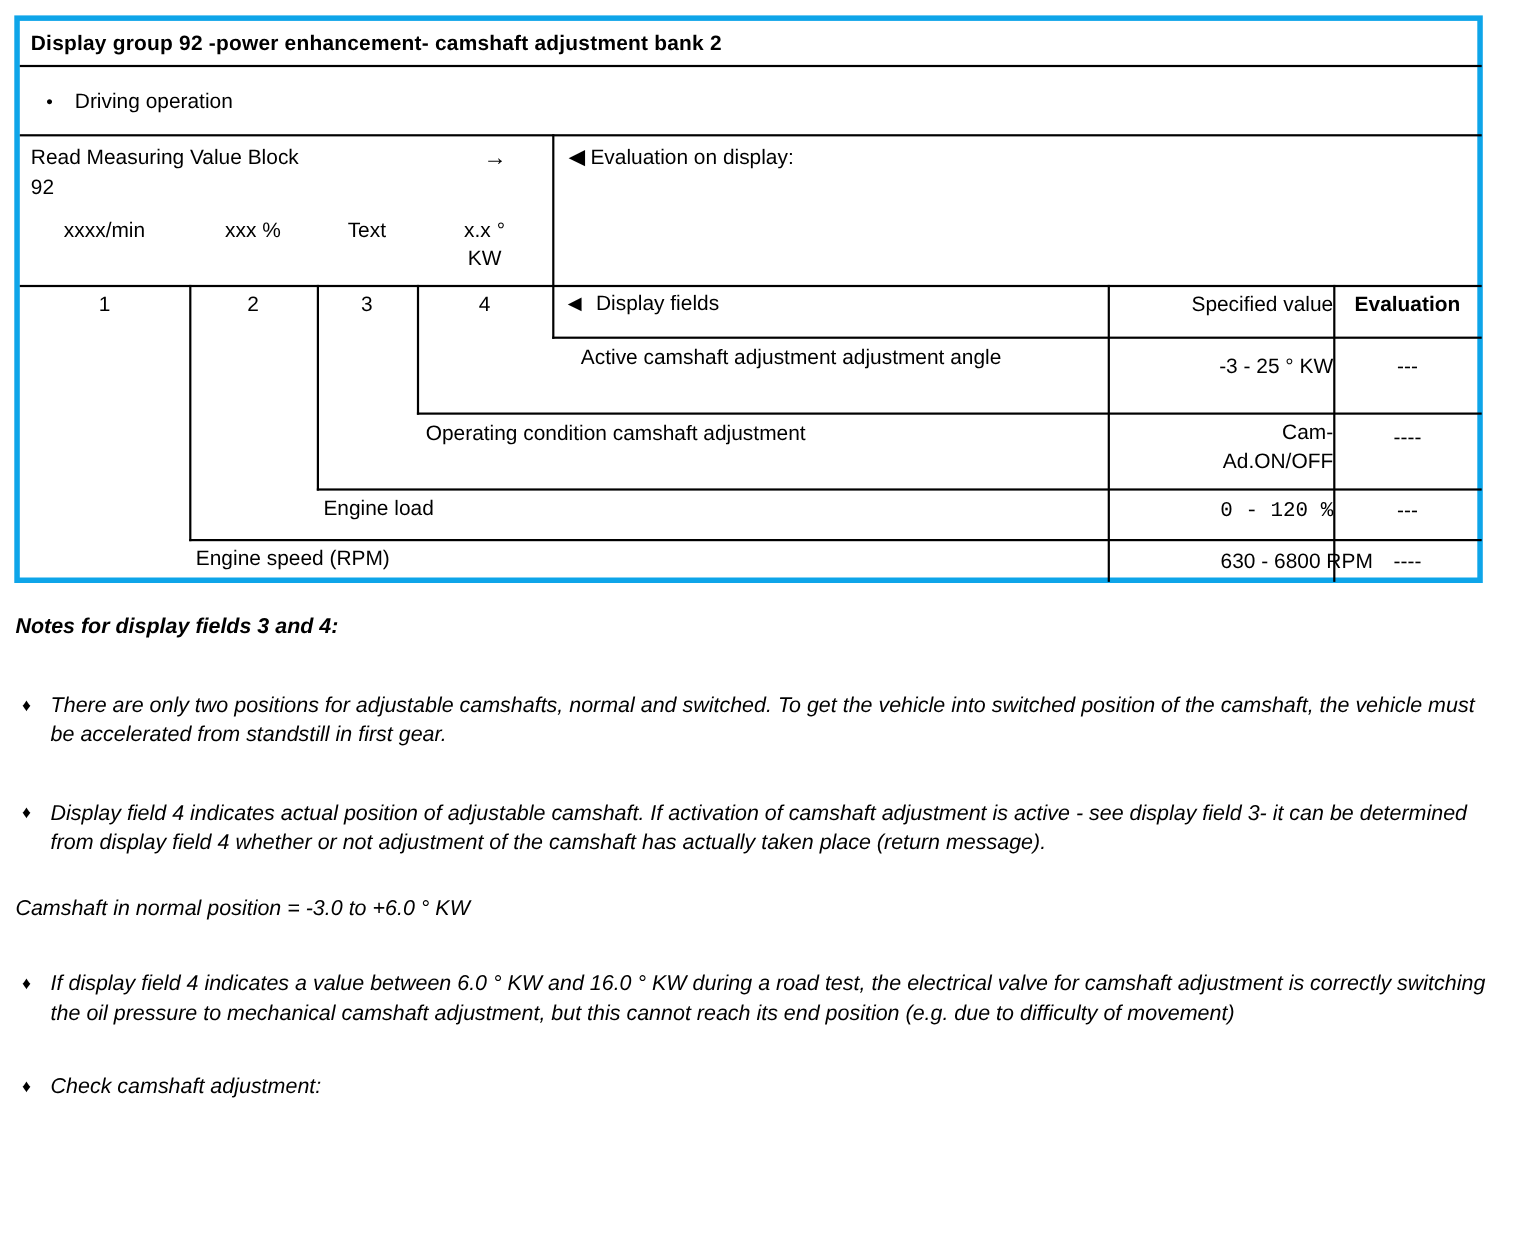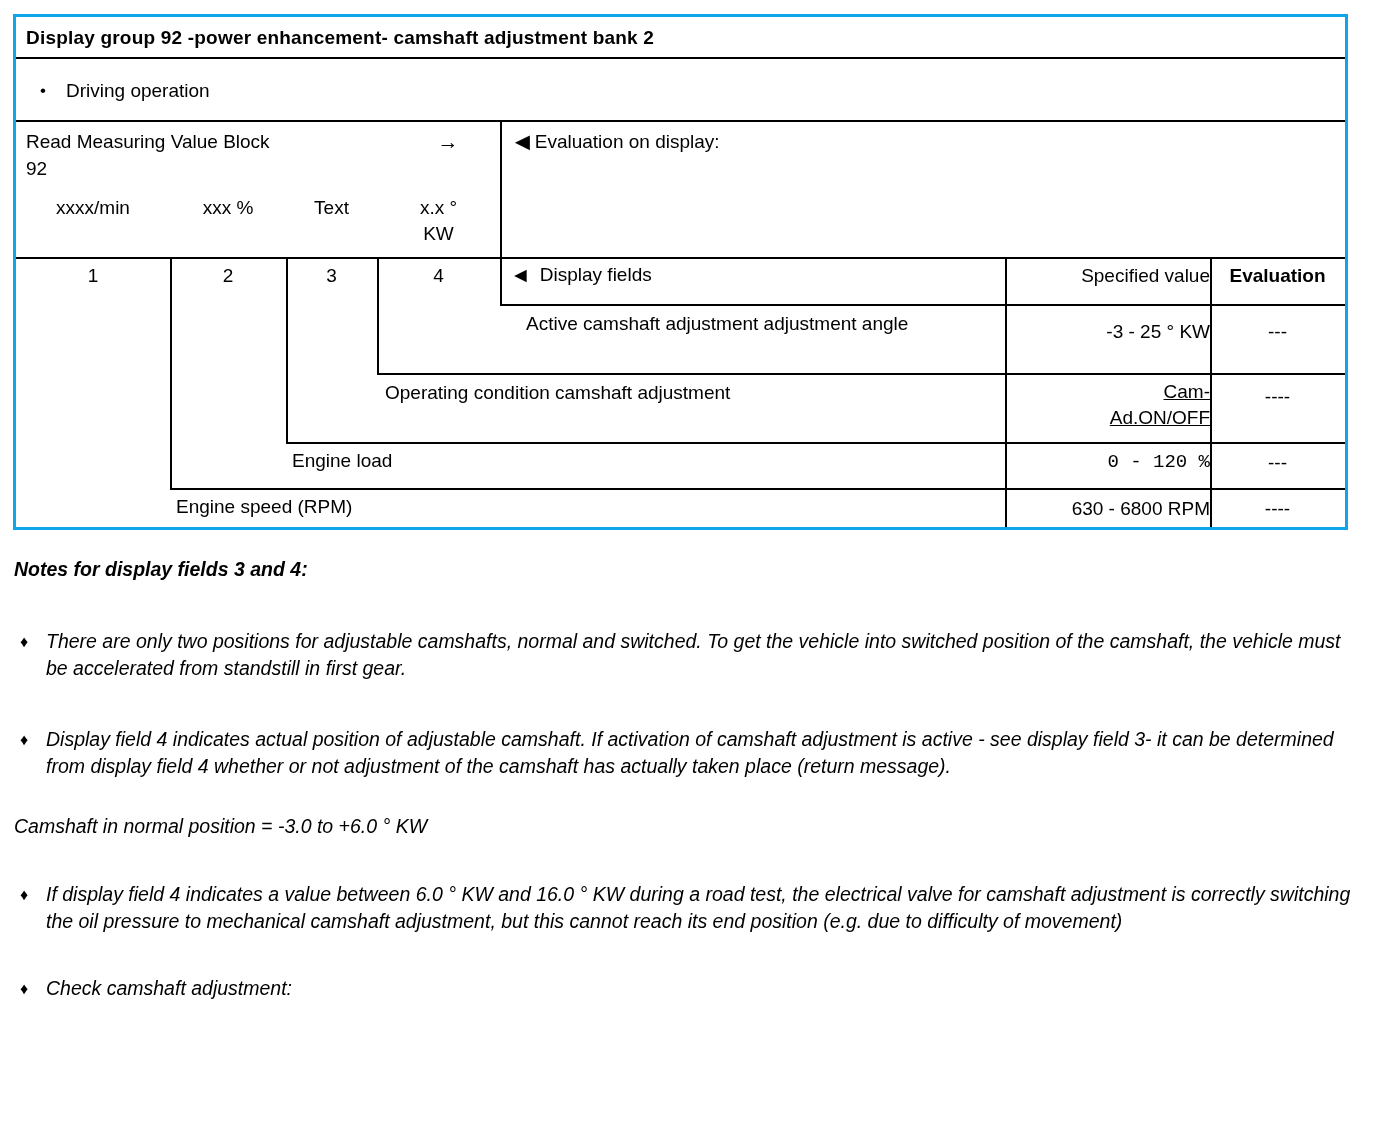--- a/index.html
+++ b/index.html
@@ -7,21 +7,21 @@
     position:relative; width:1392px; height:1126px;
     background:#ffffff; color:#000000;
     font-family:"Liberation Sans", sans-serif;
     font-size:19px; overflow:hidden;
   }
 
   
   .doc-table {
     position:absolute; left:13px; top:14px;
     width:1335px; height:516px;
-    border:3px solid #0ea5e9; box-sizing:border-box;
+    border:5px solid #0ea5e9; box-sizing:border-box;
   }
   .hline, .vline { position:absolute; background:#000; }
   .hline { height:2px; }
   .vline { width:2px; }
 
   .t-abs { position:absolute; line-height:23px; }
   .pre { white-space:pre-line; }
   .ctr { text-align:center; }
   .bold { font-weight:bold; }
 
@@ -48,23 +48,23 @@
   .df-label  { line-height:25px; }
 
   .spec-col  { left:989px;  width:205px; text-align:right; }
   .eval-col  { left:1194px; width:135px; text-align:center; }
 
   .r0-field { left:510px; top:293px; width:470px; line-height:27px; }
   .r1-field { left:369px; top:364px; }
   .r2-field { left:276px; top:432px; }
   .r3-field { left:160px; top:478px; }
   .r0-val   { top:303px; }
-  .r1-val   { top:362px; line-height:26px;text-decoration:underline; }
+  .r1-val   { top:362px; line-height:26px; }
   .r2-val   { top:434px;font-family:Liberation Mono, monospace; }
-  .r3-val   { top:480px; }
+  .r3-val   { top:480px;margin-left:36px; }
   .r0-ev    { top:303px; }
   .r1-ev    { top:368px; }
   .r2-ev    { top:434px; }
   .r3-ev    { top:480px; }
 
   
   .notes {
     position:absolute; left:14px; top:556px; width:1340px;
     font-style:italic; font-size:19.5px; line-height:27px;
   }

